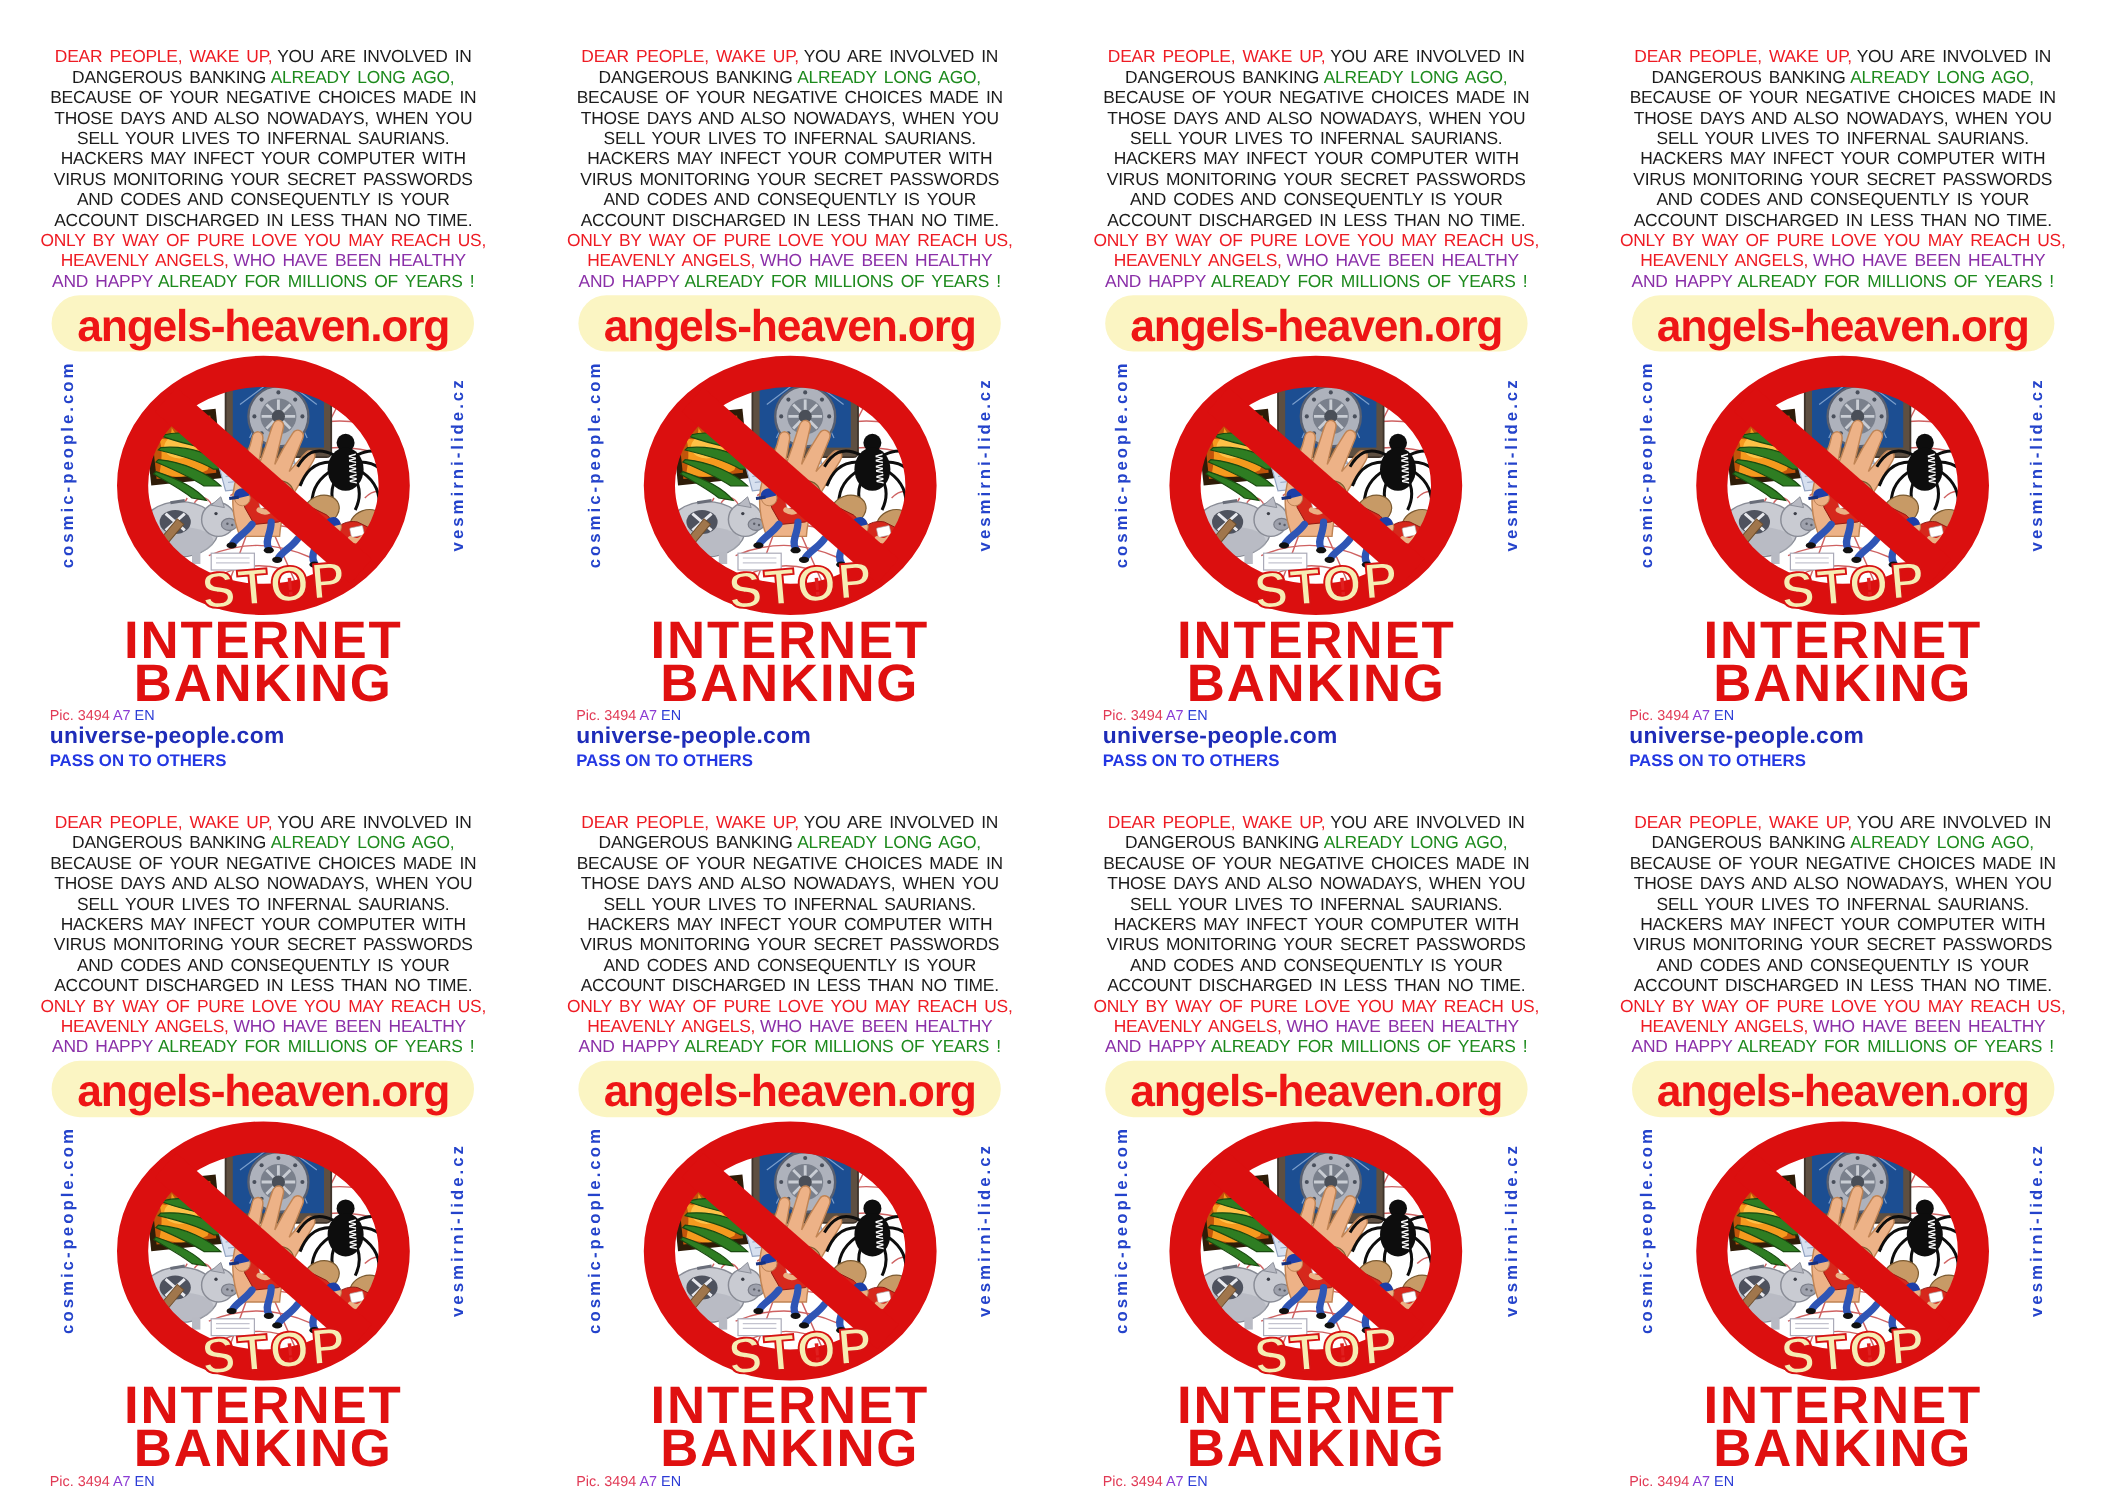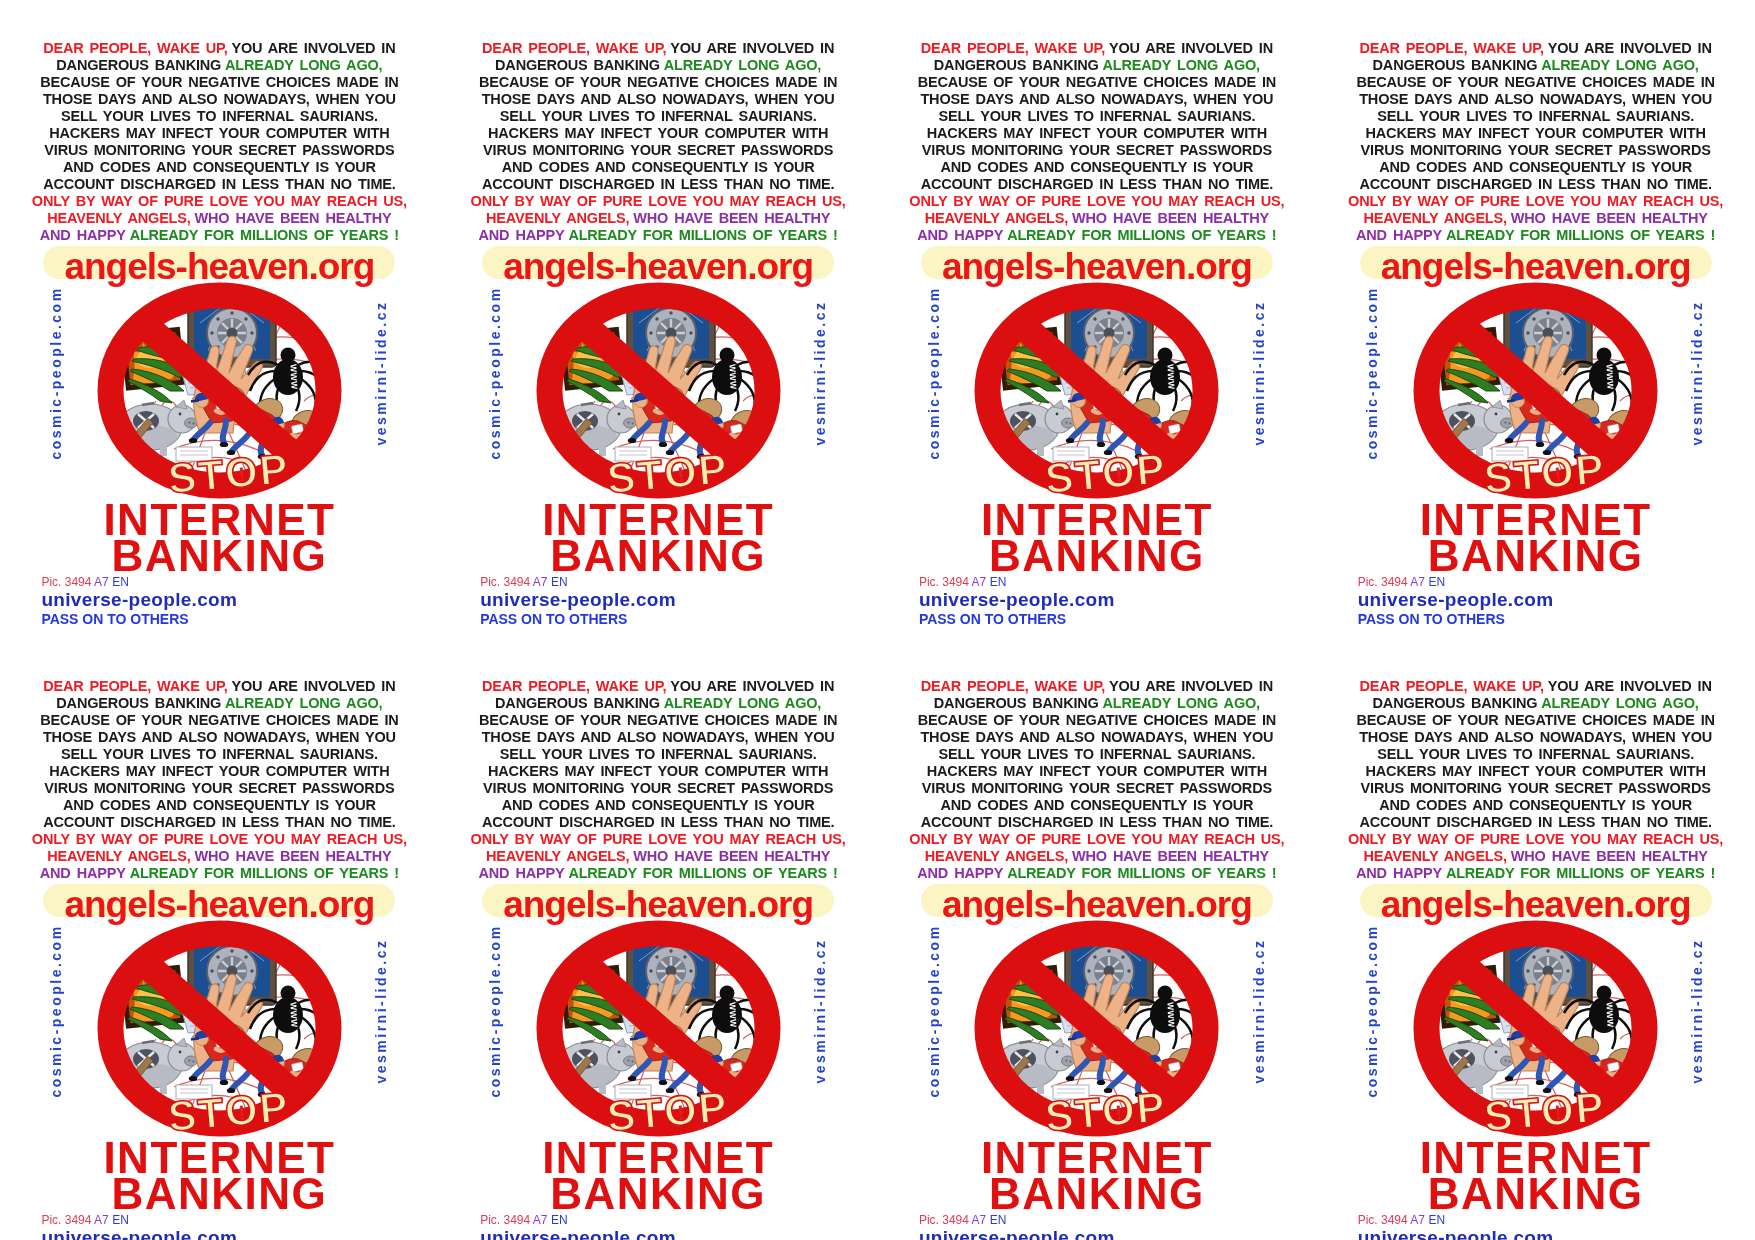--- a/index.html
+++ b/index.html
@@ -7,32 +7,32 @@
   .page {
     width:1755px; height:1240px; background:#fff;
     display:grid;
     grid-template-columns:repeat(4, 438.75px);
     grid-template-rows:638px 602px;
     overflow:hidden;
   }
   .flyer { box-sizing:border-box; padding-top:40px; position:relative; }
 
   
-  .para { text-align:center; font-weight:bold; font-size:14.5px;
+  .para { text-align:center; font-weight:normal; font-size:14.5px;
           line-height:17px; letter-spacing:-0.2px; word-spacing:2.2px; }
   .pline { white-space:nowrap; }
   .seg + .seg { margin-left:4px; }
   .c-red    { color:var(--text_red); }
   .c-green  { color:var(--text_green);margin-top:20px; }
   .c-purple { color:var(--text_purple); }
   .c-black  { color:var(--text_black); }
 
   
-  .banner { width:352px; height:33px; margin:2px auto 0; background:var(--banner_bg);
-            border-radius:24px; display:flex; align-items:flex-start; justify-content:center; }
+  .banner { width:352px; height:47px; margin:2px auto 0; background:var(--banner_bg);
+            border-radius:24px; display:flex; align-items:flex-end; justify-content:center; }
   .banner span { color:var(--banner_red); font-weight:bold; font-size:37px; letter-spacing:-1px; }
 
   
   .sign-row { position:relative; height:219px; margin-top:2px; }
   .sign { display:block; margin:0 auto; width:247px; height:219px; }
   .vtext { position:absolute; width:200px; text-align:center; transform:rotate(-90deg);
            font-weight:bold; font-size:14px; letter-spacing:2.5px; color:var(--vertical_blue);
            white-space:nowrap; }
   .vleft  { left:-44px; top:84px; }
   .vright { left:281px; top:84px; }

